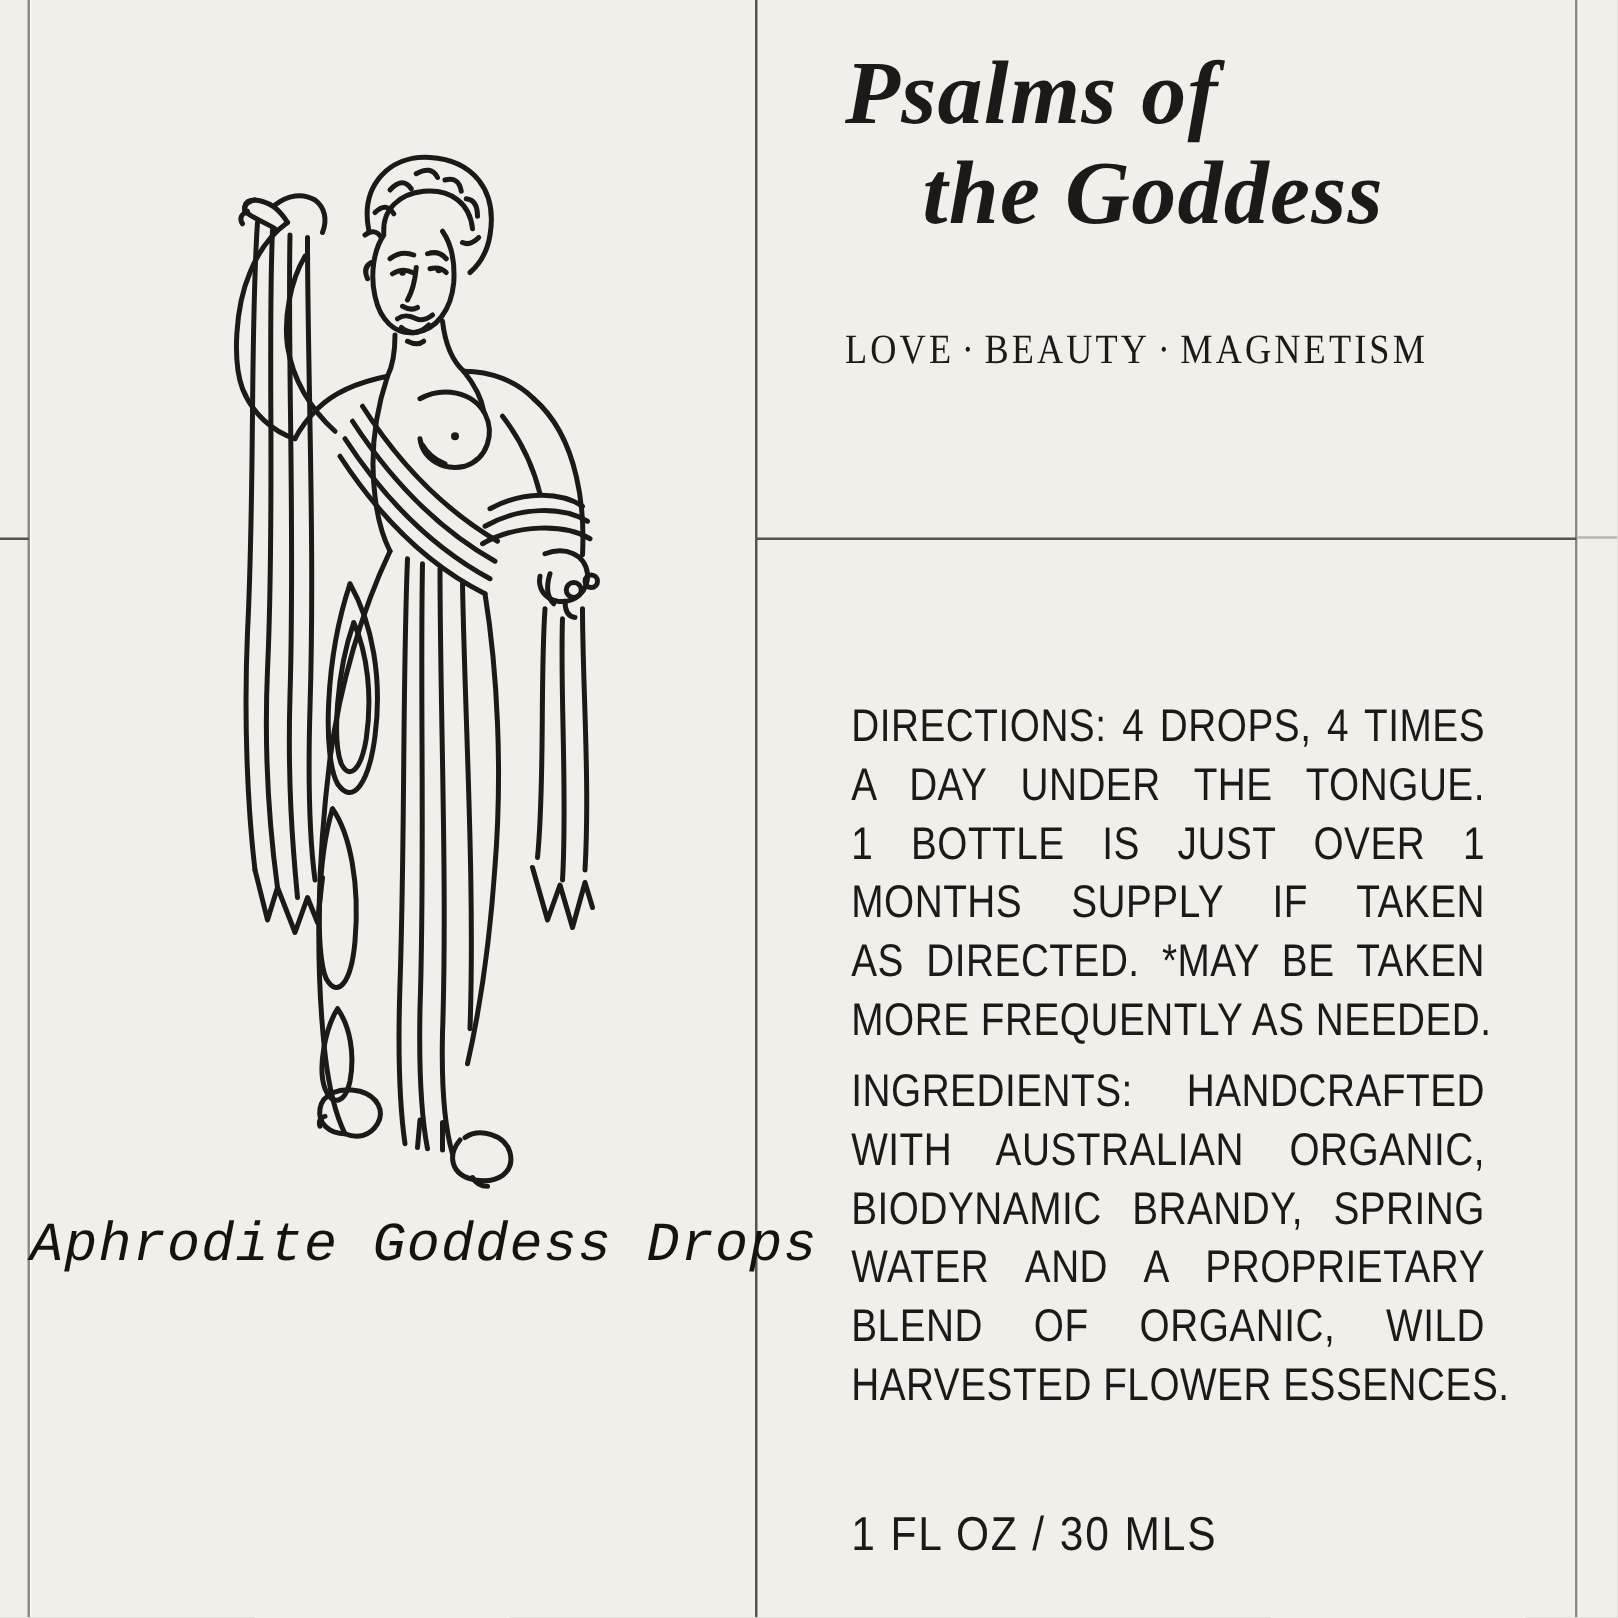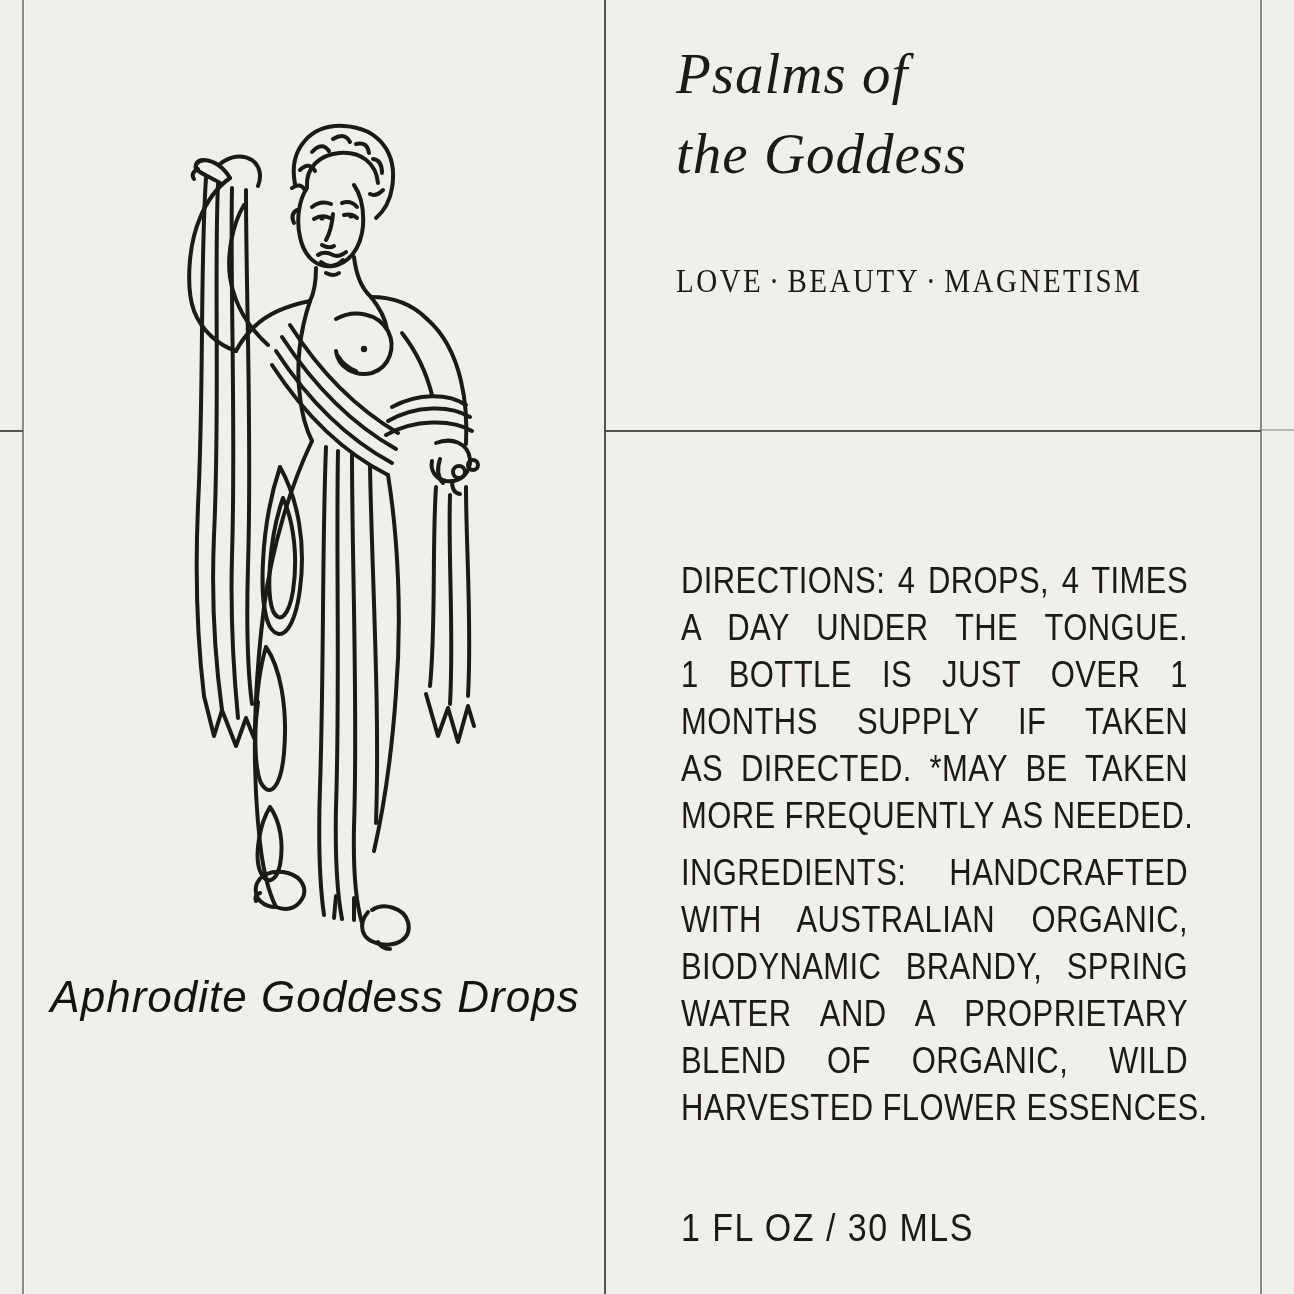--- a/index.html
+++ b/index.html
@@ -11,24 +11,24 @@
   
   .vline { position:absolute; top:0; bottom:0; width:2px; background:#8C8B85; }
   .vline.crease { box-shadow:1px 0 0 rgba(255,255,255,.75); }
   .vline.dark { background:#55544E; }
   .hline { position:absolute; height:2px; background:#55544E; }
   .hline.faint { background:#B8B7B1; }
 
   
   .title {
     position:absolute; left:676px; top:34px;
-    font-family:"Liberation Serif", serif; font-style:italic; font-weight:400;
-    font-size:57px; line-height:80px; letter-spacing:1px; white-space:nowrap;
-  }
-  .title .l2 { }
+    font-family:"Liberation Serif", serif; font-style:italic; font-weight:700;
+    font-size:72px; line-height:80px; letter-spacing:1px; white-space:nowrap;
+  }
+  .title .l2 { margin-left:62px; }
   .tagline {
     position:absolute; left:676px; top:262px; width:516px;
     font-family:"Liberation Serif", serif; font-size:29px; letter-spacing:2.5px;
     word-spacing:14px; white-space:nowrap;
     transform:scaleY(1.15); transform-origin:left top;
   }
   .tagline .dot { padding:0 6px; }
   .textblock { position:absolute; left:681px; width:507px; }
   .jline {
     height:47px; font-size:31px; letter-spacing:.4px;
@@ -38,21 +38,21 @@
   .volume {
     position:absolute; left:681px; top:1206px;
     font-size:34px; letter-spacing:1.5px;
     transform:scaleY(1.12); transform-origin:left top;
   }
 
   
   .illustration { position:absolute; left:140px; top:106px; }
   .product-name {
     position:absolute; left:24px; top:972px; width:582px; text-align:center;
-    font-family:Liberation Sans, sans-serif; font-style:italic;
+    font-family:Liberation Mono, monospace; font-style:italic;
     font-size:44px; letter-spacing:1px; color:#14130f; white-space:nowrap;
   }
 </style>
 </head>
 <body>
 
 <div class="label">
 
   <div class="vline crease" style="left:22px"></div>
   <div class="vline dark" style="left:604px"></div>

